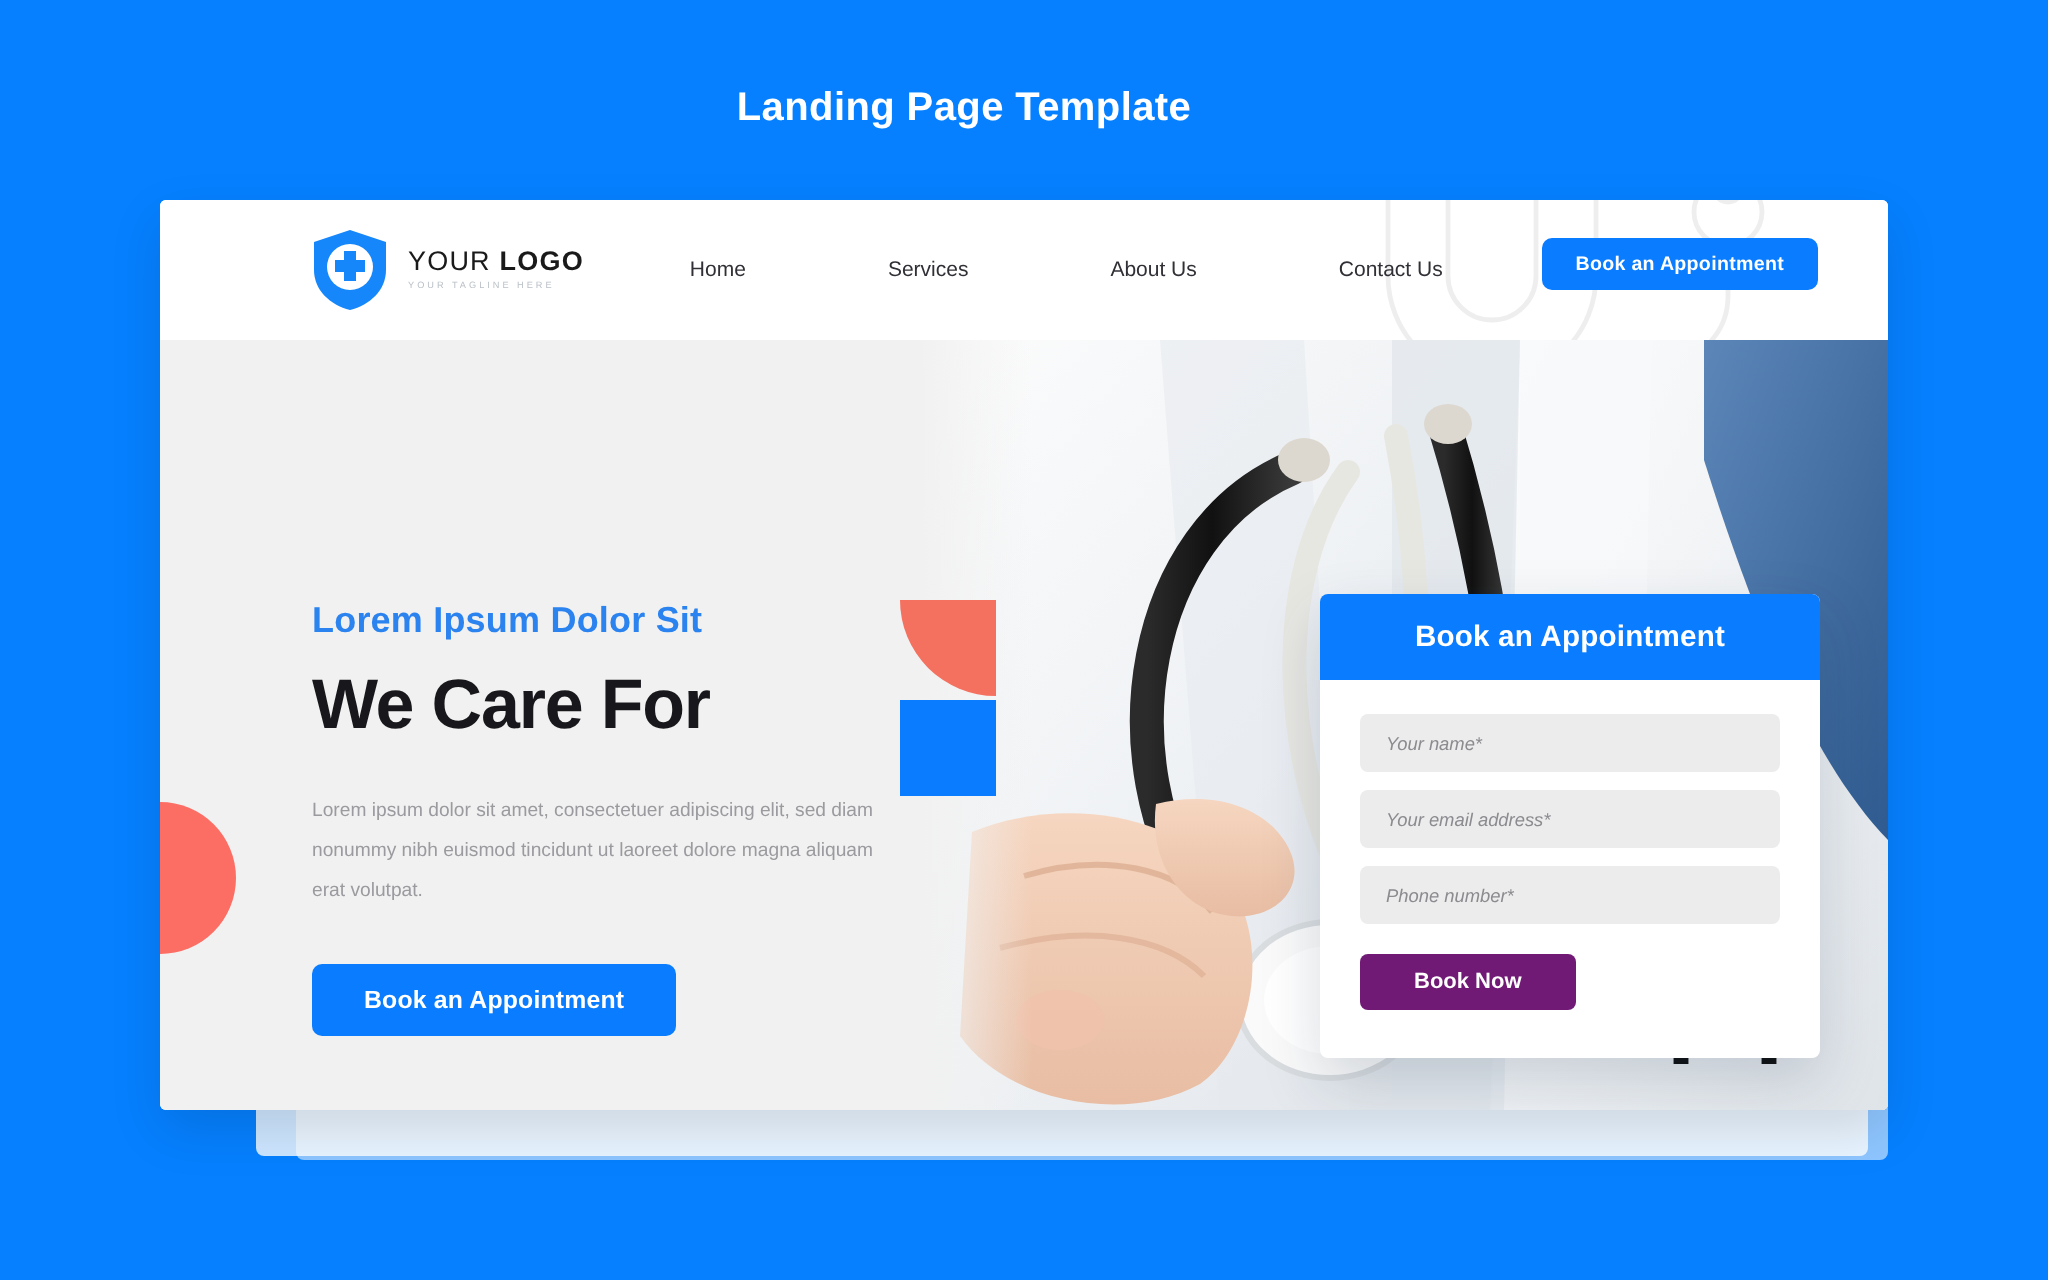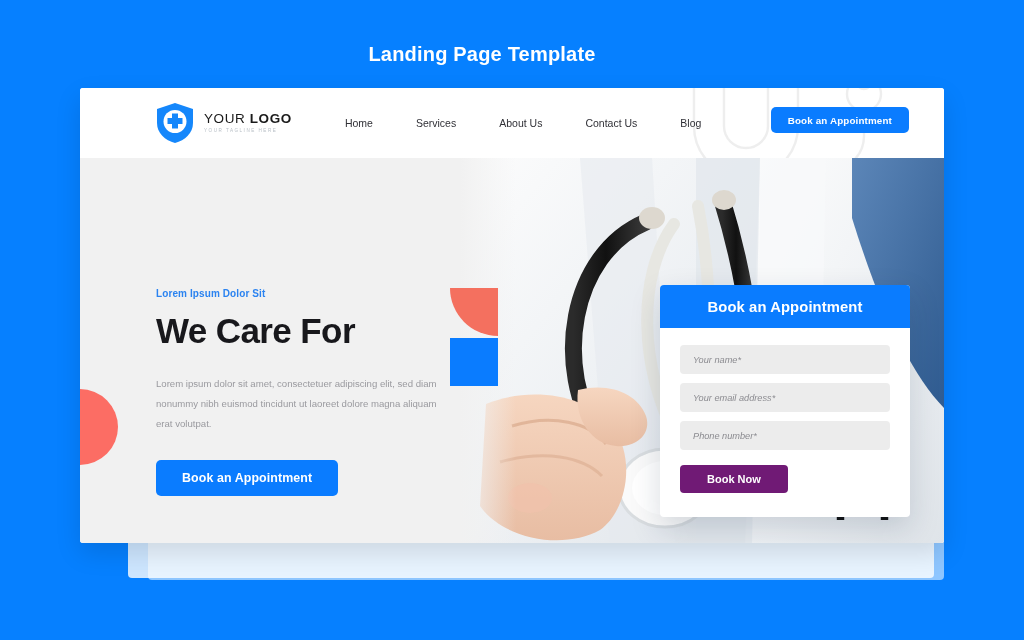--- a/index.html
+++ b/index.html
@@ -26,21 +26,21 @@
   }
   .shadow-layer-1{
     position:absolute; left:128px; top:110px;
     width:806px; height:468px;
     background:#ffffff; border-radius:4px;
     opacity:.8;
   }
 
   
   .site{
-    position:absolute; left:80px; top:88px;
+    position:absolute; left:80px; top:100px;
     width:864px; height:455px;
     background:#ffffff; border-radius:3px;
     overflow:hidden;
     box-shadow:0 10px 26px rgba(0,0,0,.12);
   }
 
   
   .site-header{
     position:relative; height:70px; background:#ffffff;
     display:flex; align-items:center; z-index:6;
@@ -57,21 +57,21 @@
     font-size:13.5px; letter-spacing:.6px; color:#1a1a1a;
     font-weight:400; white-space:nowrap;
   }
   .brand-name b{ font-weight:bold; }
   .brand-tag{
     font-size:4.6px; letter-spacing:1.5px; color:#b9c0c7;
     margin-top:3px; white-space:nowrap;
   }
   .nav{
     display:flex; align-items:center; margin-left:53px;
-    position:relative; z-index:2;
+    position:relative; z-index:2;gap:28px;
   }
   .nav-item{
     font-size:10.5px; color:#303036; margin-right:43px;
     white-space:nowrap; cursor:pointer;
   }
   .nav-item:last-child{ margin-right:0; }
   .hdr-cta{
     position:absolute; right:35px; top:19px;
     background:#0a7cff; color:#fff; border:none;
     font-family:inherit; font-size:9.8px; font-weight:bold;
@@ -103,21 +103,21 @@
     border-bottom-left-radius:48px;
   }
   .shape-square{
     position:absolute; left:370px; top:180px;
     width:48px; height:48px; background:#0a7cff;
   }
 
   
   .hero-copy{ position:absolute; left:76px; top:130px; width:300px; }
   .eyebrow{
-    font-size:10px; font-weight:bold; color:#2b83f0;
+    font-size:18px; font-weight:bold; color:#2b83f0;
     letter-spacing:.1px; margin-bottom:12px;
   }
   .h1{
     font-size:35px; font-weight:bold; color:#18181c;
     line-height:1.17; letter-spacing:-.6px; white-space:nowrap;
   }
   .h1 .accent{ color:#1587fb; }
   .hero-para{
     margin-top:22px; font-size:9.6px; line-height:2.07;
     color:#9a9a9f; width:282px;

